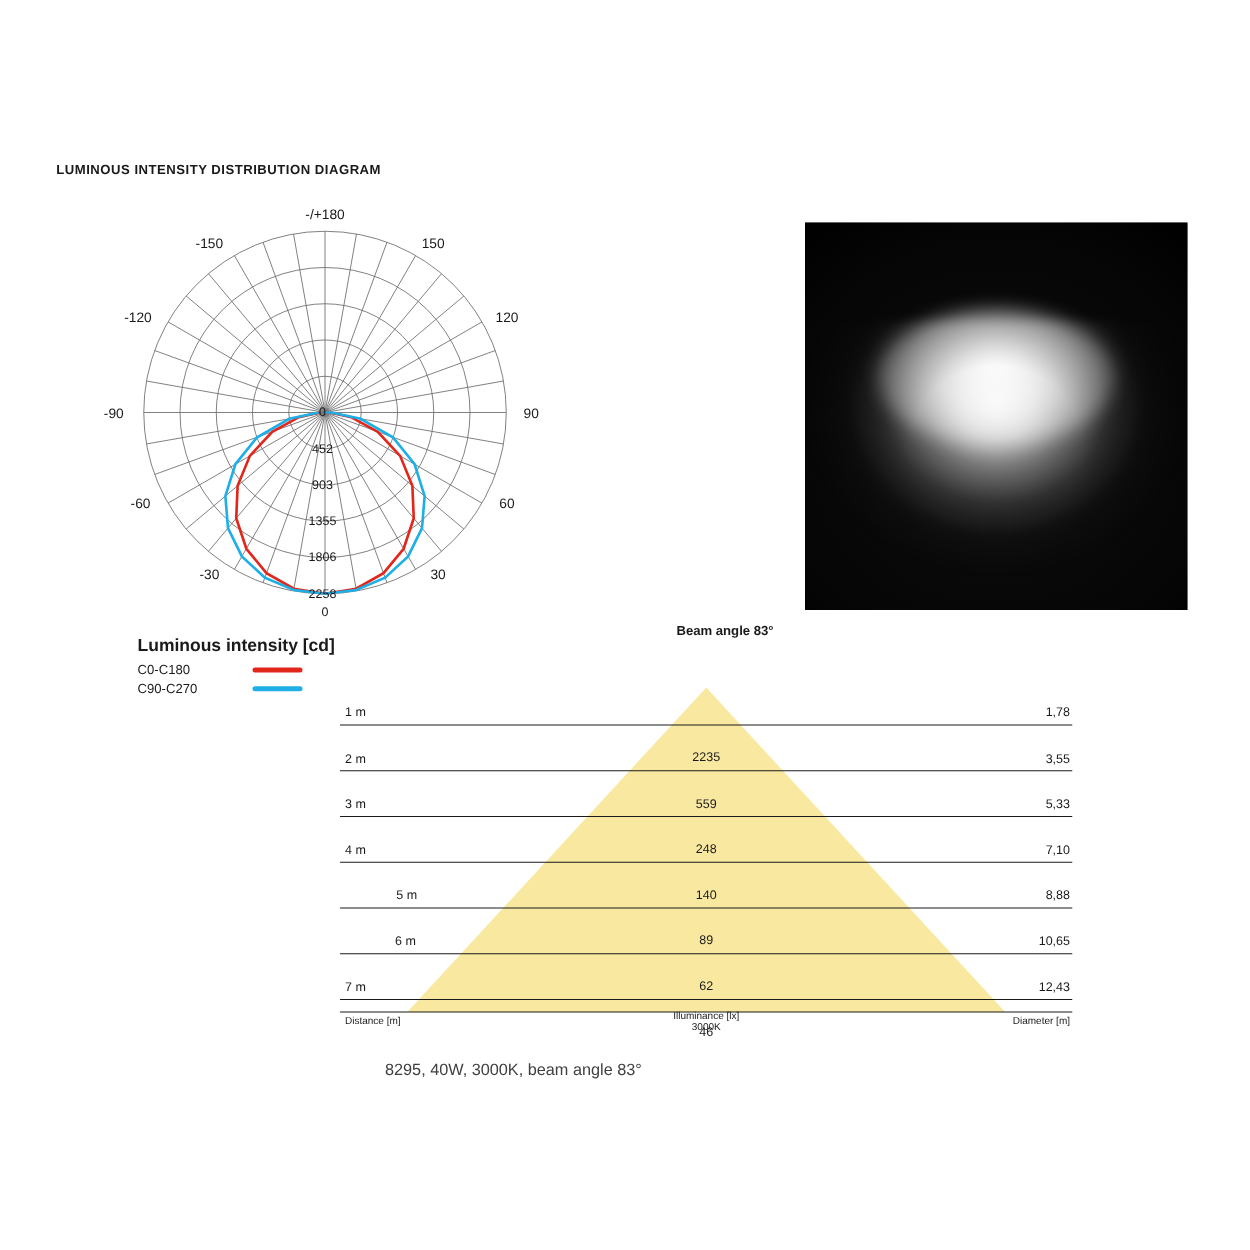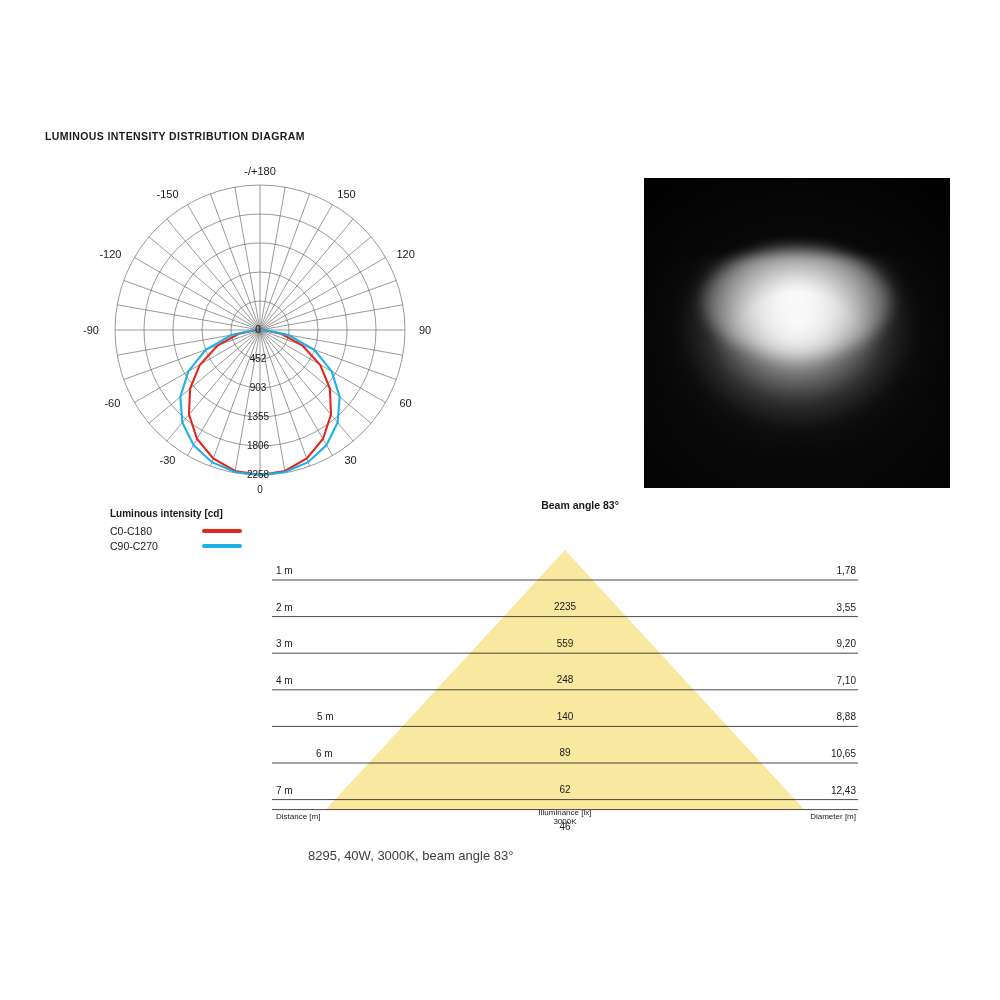--- a/index.html
+++ b/index.html
@@ -49,21 +49,21 @@
 
   
   #legend {
     position: absolute;
     left: 110px;
     top: 508px;
     font-size: 10.5px;
   }
   #legend .legend-title {
     font-weight: bold;
-    font-size: 10px;
+    font-size: 14px;
     margin-bottom: 4px;
   }
   #legend .legend-row {
     display: flex;
     align-items: center;
     height: 15px;
   }
   #legend .legend-name {
     width: 92px;
     font-size: 10.5px;
@@ -263,21 +263,21 @@
   </svg>
   <div id="cone-labels">
       <div class="cone-row-label cone-dist" style="top: 15px;">1 m</div>
       <div class="cone-row-label cone-lux" style="top: 15px;">2235</div>
       <div class="cone-row-label cone-dia" style="top: 15px;">1,78</div>
       <div class="cone-row-label cone-dist" style="top: 51.6px;">2 m</div>
       <div class="cone-row-label cone-lux" style="top: 51.6px;">559</div>
       <div class="cone-row-label cone-dia" style="top: 51.6px;">3,55</div>
       <div class="cone-row-label cone-dist" style="top: 88.2px;">3 m</div>
       <div class="cone-row-label cone-lux" style="top: 88.2px;">248</div>
-      <div class="cone-row-label cone-dia" style="top: 88.2px;">9,20</div>
+      <div class="cone-row-label cone-dia" style="top: 88.2px;">5,33</div>
       <div class="cone-row-label cone-dist" style="top: 124.8px;">4 m</div>
       <div class="cone-row-label cone-lux" style="top: 124.8px;">140</div>
       <div class="cone-row-label cone-dia" style="top: 124.8px;">7,10</div>
       <div class="cone-row-label cone-dist" style="top: 161.4px; padding-left: 41px;">5 m</div>
       <div class="cone-row-label cone-lux" style="top: 161.4px;">89</div>
       <div class="cone-row-label cone-dia" style="top: 161.4px;">8,88</div>
       <div class="cone-row-label cone-dist" style="top: 198px; padding-left: 40px;">6 m</div>
       <div class="cone-row-label cone-lux" style="top: 198px;">62</div>
       <div class="cone-row-label cone-dia" style="top: 198px;">10,65</div>
       <div class="cone-row-label cone-dist" style="top: 234.6px;">7 m</div>

